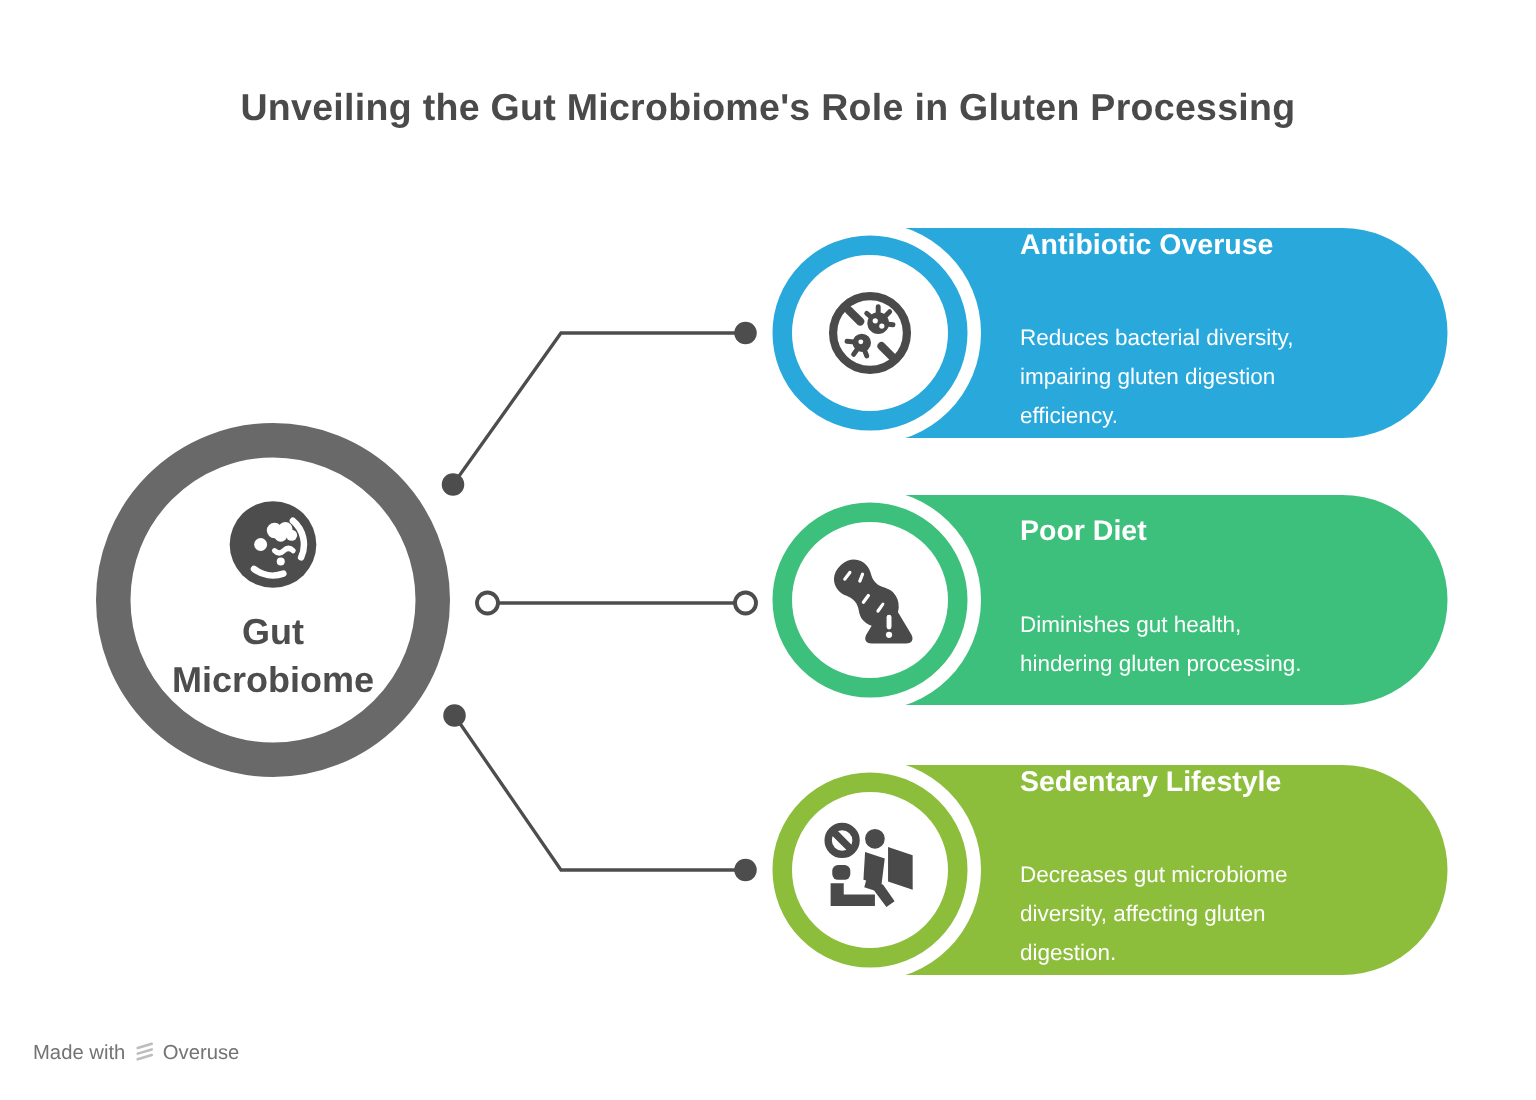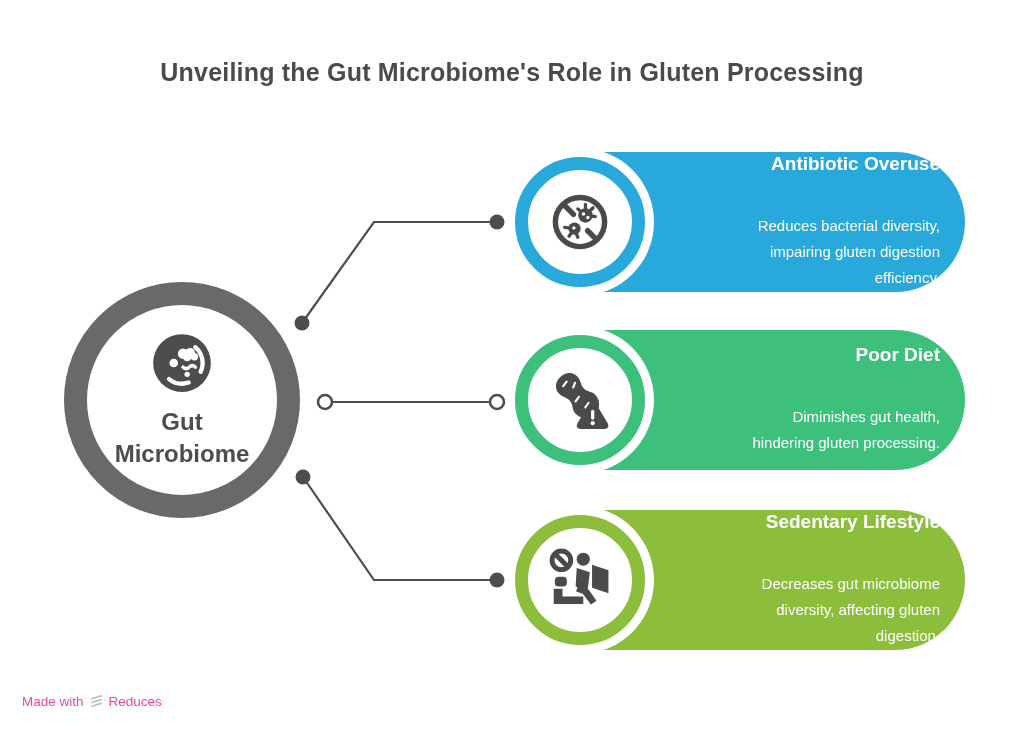--- a/index.html
+++ b/index.html
@@ -31,28 +31,28 @@
     background:#888;
   }
   .icon-circle{
     position:absolute;left:0;top:5px;width:104px;height:104px;border-radius:50%;
     background:#fff;border:13px solid #888;box-shadow:0 0 0 9px #ffffff;
     display:flex;align-items:center;justify-content:center;
   }
   .icon-circle svg{width:70px;height:70px;}
   .card-text{
     position:absolute;left:165px;top:0;bottom:0;width:260px;
-    display:flex;flex-direction:column;justify-content:center;color:#fff;text-align:right;
+    display:flex;flex-direction:column;justify-content:center;color:#fff;
   }
   .card-title{font-size:19px;font-weight:bold;margin-bottom:10px;}
   .card-desc{font-size:15px;line-height:26px;white-space:pre-line;margin-top:28px;}
   
   .footer{
     position:absolute;left:22px;top:694px;display:flex;align-items:center;gap:5px;
-    font-size:13.5px;color:#ec4899;
+    font-size:13.5px;color:#737373;
   }
   .footer svg{width:15px;height:15px;}
 </style>
 </head>
 <body>
 
 <div class="canvas">
 
   <div class="page-title">Unveiling the Gut Microbiome's Role in Gluten Processing</div>
 
@@ -180,16 +180,16 @@
 
   <div class="footer">
     <span>Made with</span>
     <svg viewBox="0 0 16 16">
       <g stroke="#bdbdbd" stroke-width="1.8" fill="none" stroke-linecap="round">
         <path d="M3 5 L13 2"></path>
         <path d="M3 9 L13 6"></path>
         <path d="M3 13 L13 10"></path>
       </g>
     </svg>
-    <span>Reduces</span>
+    <span>Overuse</span>
   </div>
 
 </div>
 
 </body></html>

